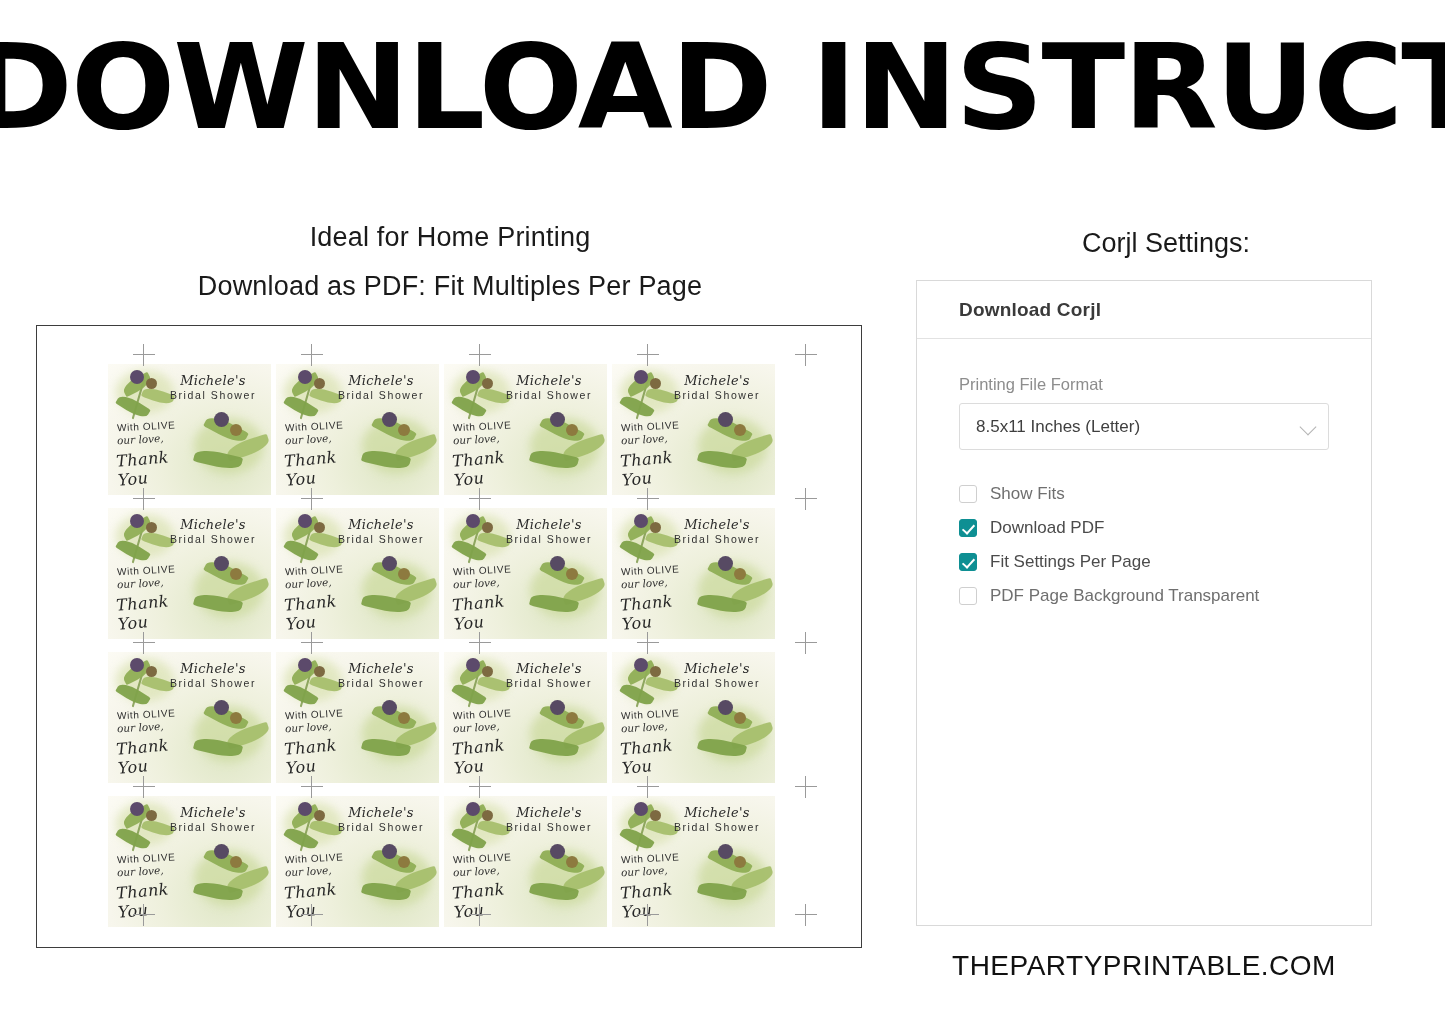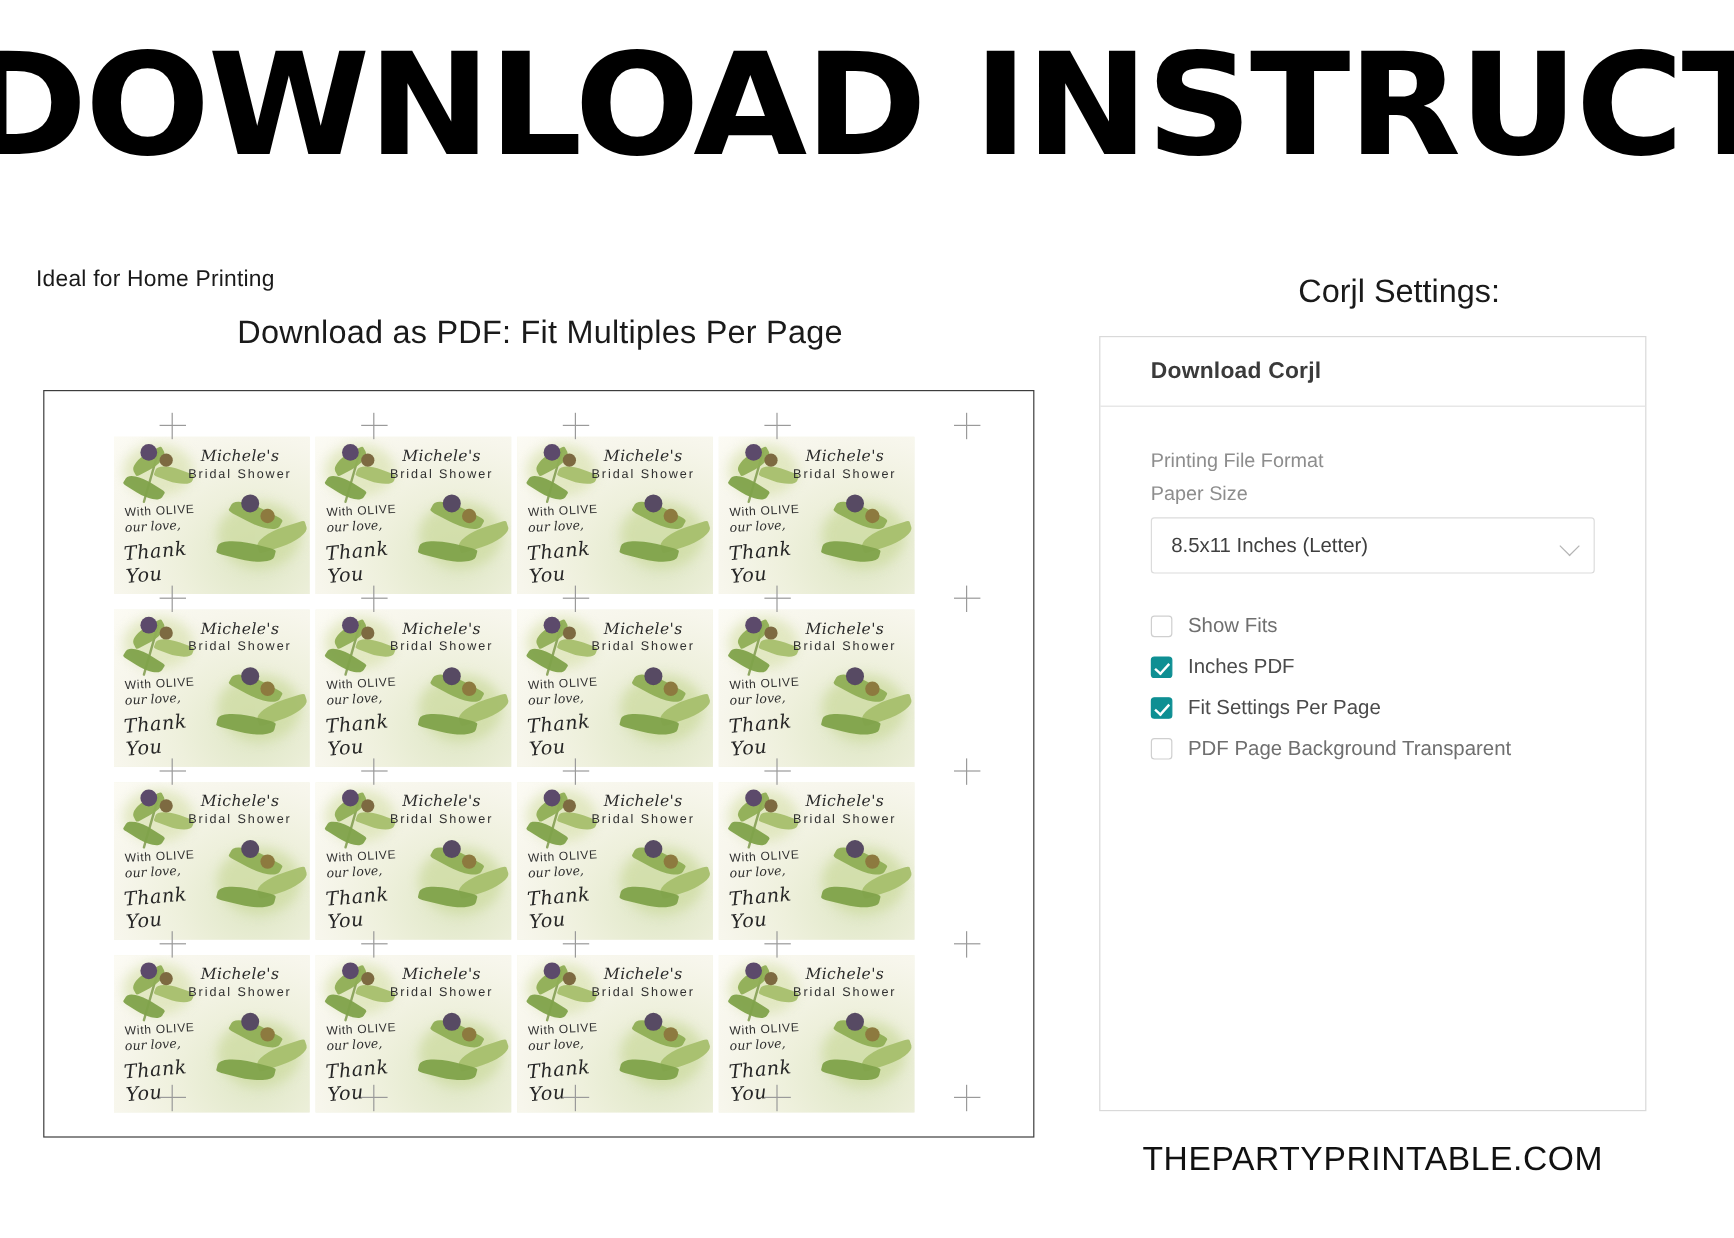--- a/index.html
+++ b/index.html
@@ -34,21 +34,22 @@
   }
 
   
   .left-col {
     position: absolute;
     left: 30px;
     top: 222px;
     width: 840px;
   }
   .left-heading {
-    font-size: 19px;
+    text-align: center;
+    font-size: 27px;
     color: #1a1a1a;
     margin: 0 0 18px 0;
     letter-spacing: 0.2px;
   }
   .left-subheading {
     text-align: center;
     font-size: 27px;
     color: #1a1a1a;
     margin: 0 0 22px 0;
     letter-spacing: 0.2px;
@@ -86,20 +87,21 @@
 
   
   .tag {
     position: relative;
     width: 163px;
     height: 131px;
     overflow: hidden;
     background:
       radial-gradient(ellipse at 72% 78%, #dfe7c6 0%, #eef0dc 38%, #f7f6ec 70%, #fcfbf4 100%),
       linear-gradient(160deg, #f3f4e4 0%, #eceedb 100%);
+    margin-left: 13px;
   }
   .tag .leaf {
     position: absolute;
     border-radius: 60% 10% 60% 10%;
     opacity: 0.95;
   }
   .tag .stem {
     position: absolute;
     background: #7f9a4e;
     border-radius: 2px;
@@ -752,34 +754,33 @@
 <div class="right-heading">Corjl Settings:</div>
 
 <div class="panel">
   <div class="panel-header">
     <div class="panel-header-title">Download Corjl</div>
   </div>
   <div class="panel-body">
 
     <div class="field-label">Printing File Format</div>
 
-    <div class="field-label">Paper Size</div>
     <div class="select">
       <span>8.5x11 Inches (Letter)</span>
       <span class="chev"></span>
     </div>
 
     <div class="checks">
       <div class="check-row">
         <span class="box"></span>
         <span class="check-label muted">Show Fits</span>
       </div>
       <div class="check-row">
         <span class="box checked"></span>
-        <span class="check-label">Inches PDF</span>
+        <span class="check-label">Download PDF</span>
       </div>
       <div class="check-row">
         <span class="box checked"></span>
         <span class="check-label">Fit Settings Per Page</span>
       </div>
       <div class="check-row">
         <span class="box"></span>
         <span class="check-label muted">PDF Page Background Transparent</span>
       </div>
     </div>

